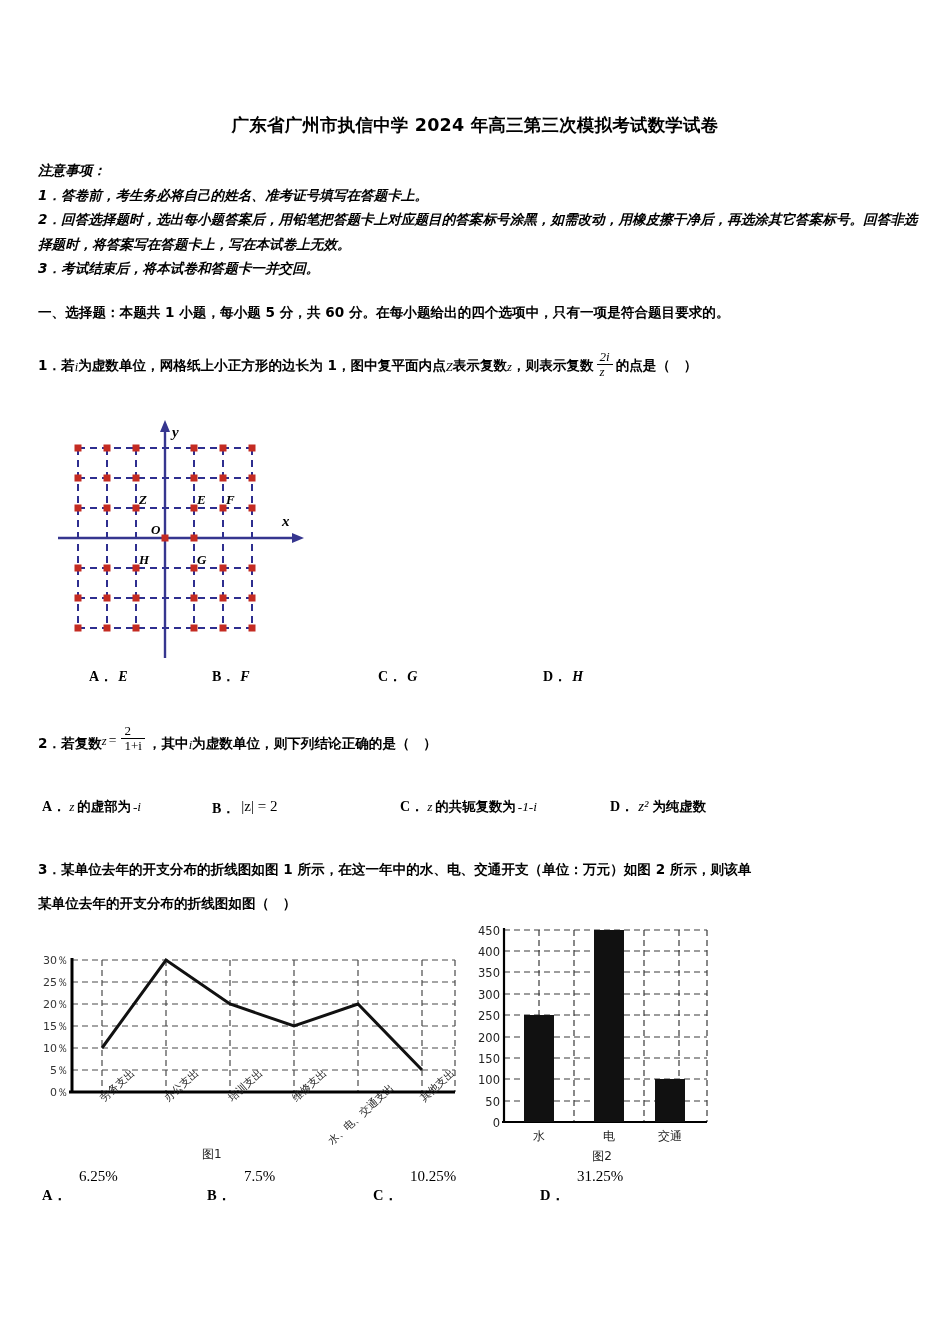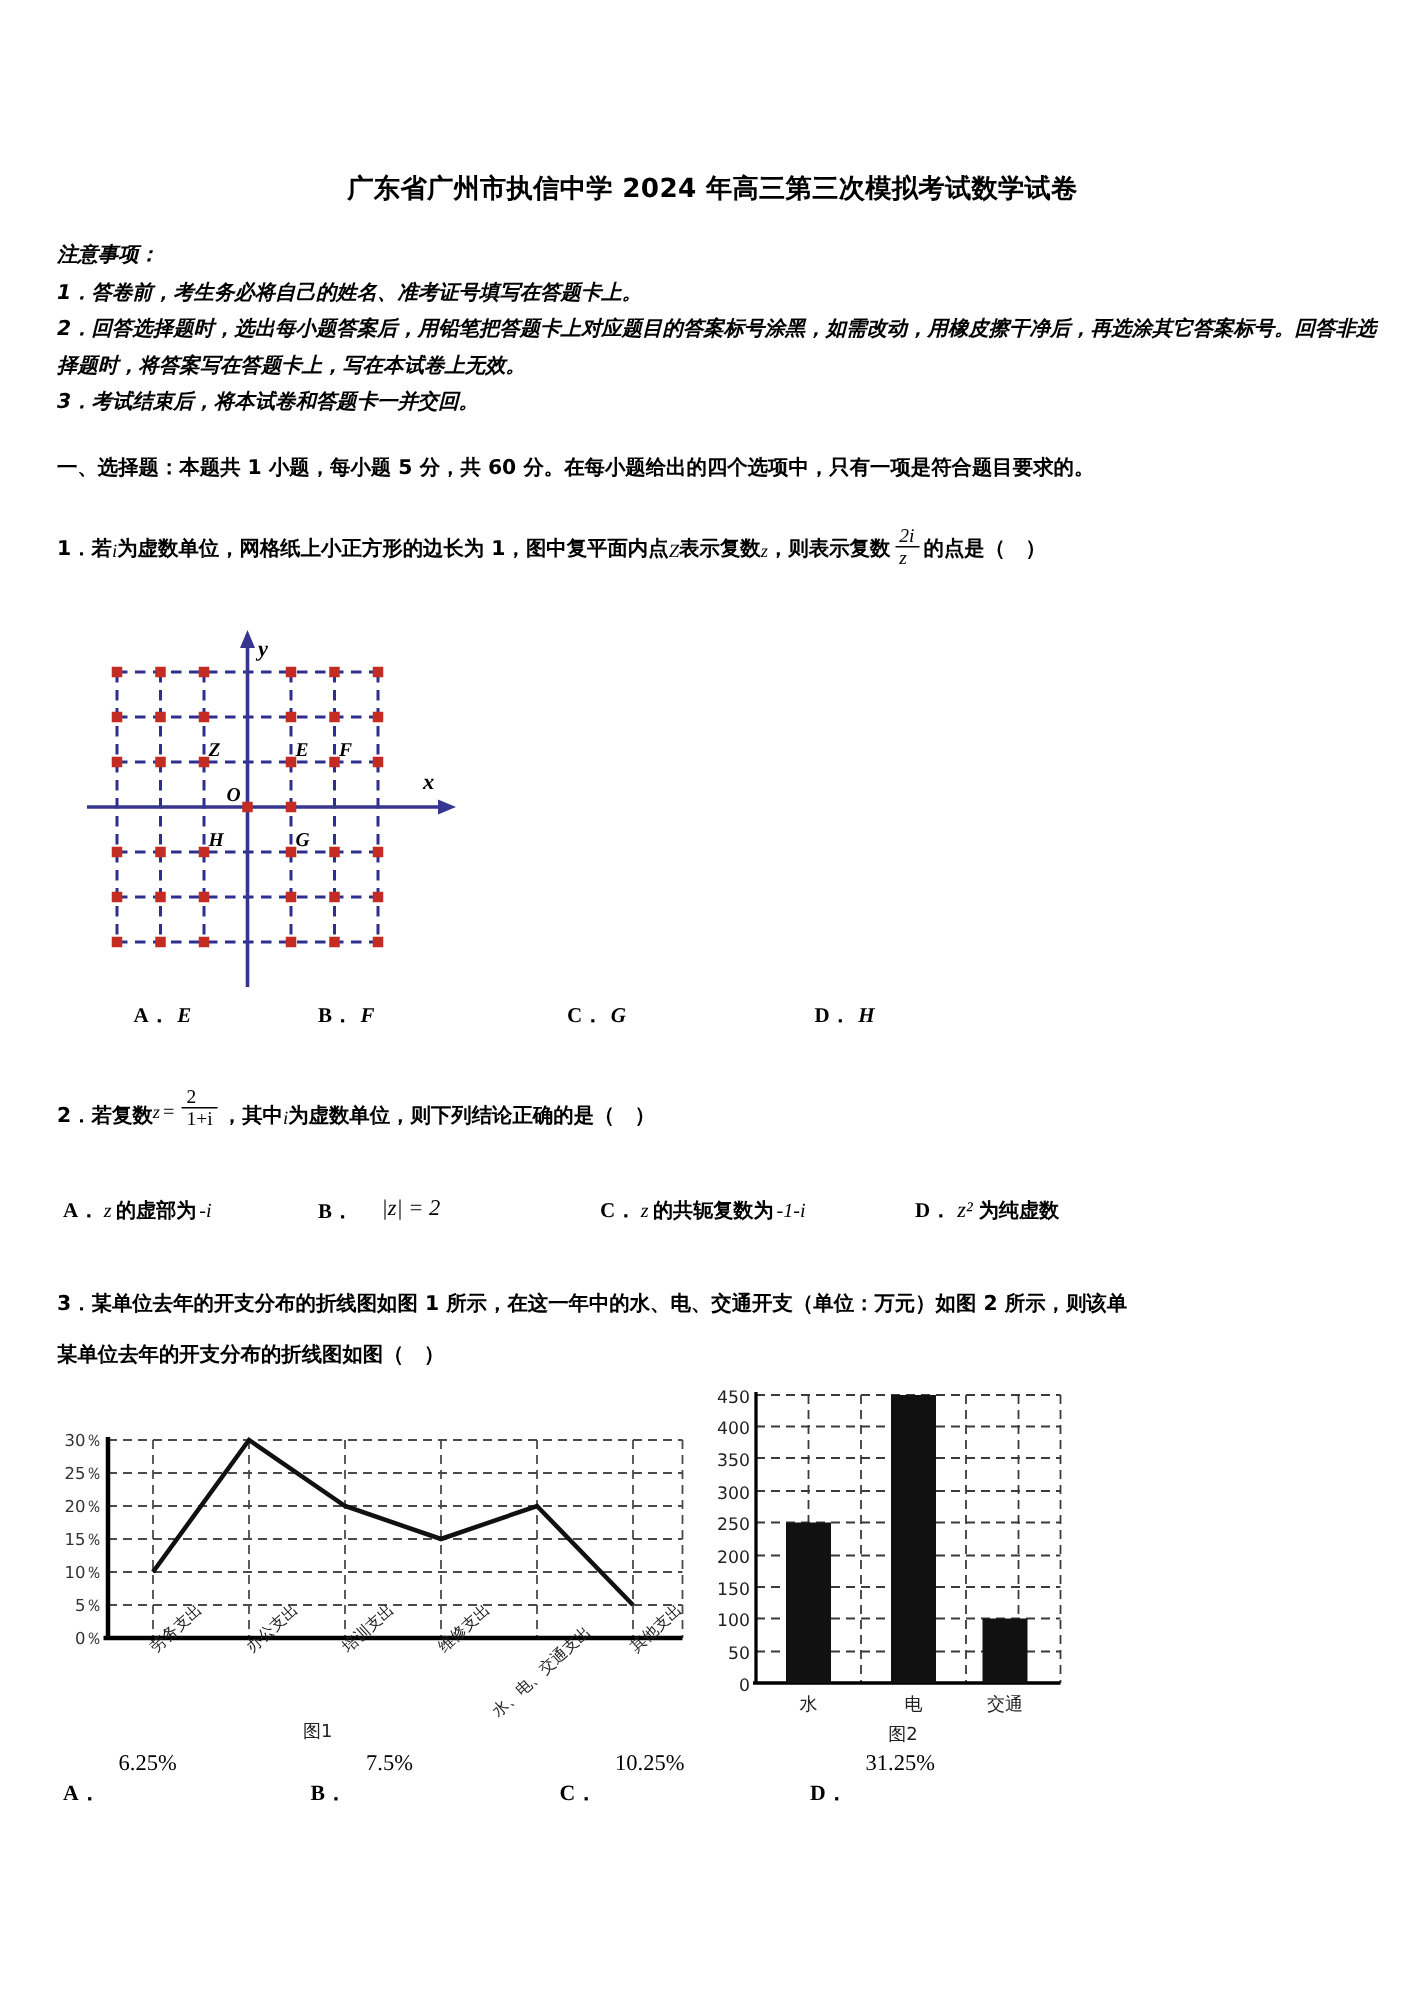--- a/index.html
+++ b/index.html
@@ -306,21 +306,21 @@
 
   <div class="q2-stem">
     <span>2．</span><span>若复数</span><span class="mi" style="vertical-align:3px;">z</span><span class="ser" style="vertical-align:3px; margin:0 2px;">=</span><span class="frac" style="vertical-align:-2px;"><span class="num" style="font-style:normal;">2</span><span class="den" style="font-style:normal;">1+i</span></span><span>，其中</span><span class="mi">i</span><span>为虚数单位，则下列结论正确的是（　）</span>
   </div>
 
   <div class="q2-opts">
     <div class="q2-opt" style="left:42px; top:6px;">
       <span class="lbl">A．</span><span class="ital" style="margin:0 3px;">z</span><span>的虚部为</span><span class="ital" style="margin-left:2px;">-i</span>
     </div>
     <div class="q2-opt" style="left:212px; top:6px;">
-      <span class="lbl">B．</span><span class="ser" style="margin-left:19px; font-size:15px; vertical-align:2px;font-style:italic;">|z| = 2</span>
+      <span class="lbl">B．</span><span class="ser" style="margin-left:6px; font-size:15px; vertical-align:2px;">|z| = 2</span>
     </div>
     <div class="q2-opt" style="left:400px; top:6px;">
       <span class="lbl">C．</span><span class="ital" style="margin:0 3px;">z</span><span>的共轭复数为</span><span class="ital" style="margin-left:2px;">-1-i</span>
     </div>
     <div class="q2-opt" style="left:610px; top:6px;">
       <span class="lbl">D．</span><span class="ital" style="margin:0 4px; font-size:15px;font-style:italic;">z²</span><span>为纯虚数</span>
     </div>
   </div>
 
   <div class="q3-stem">

